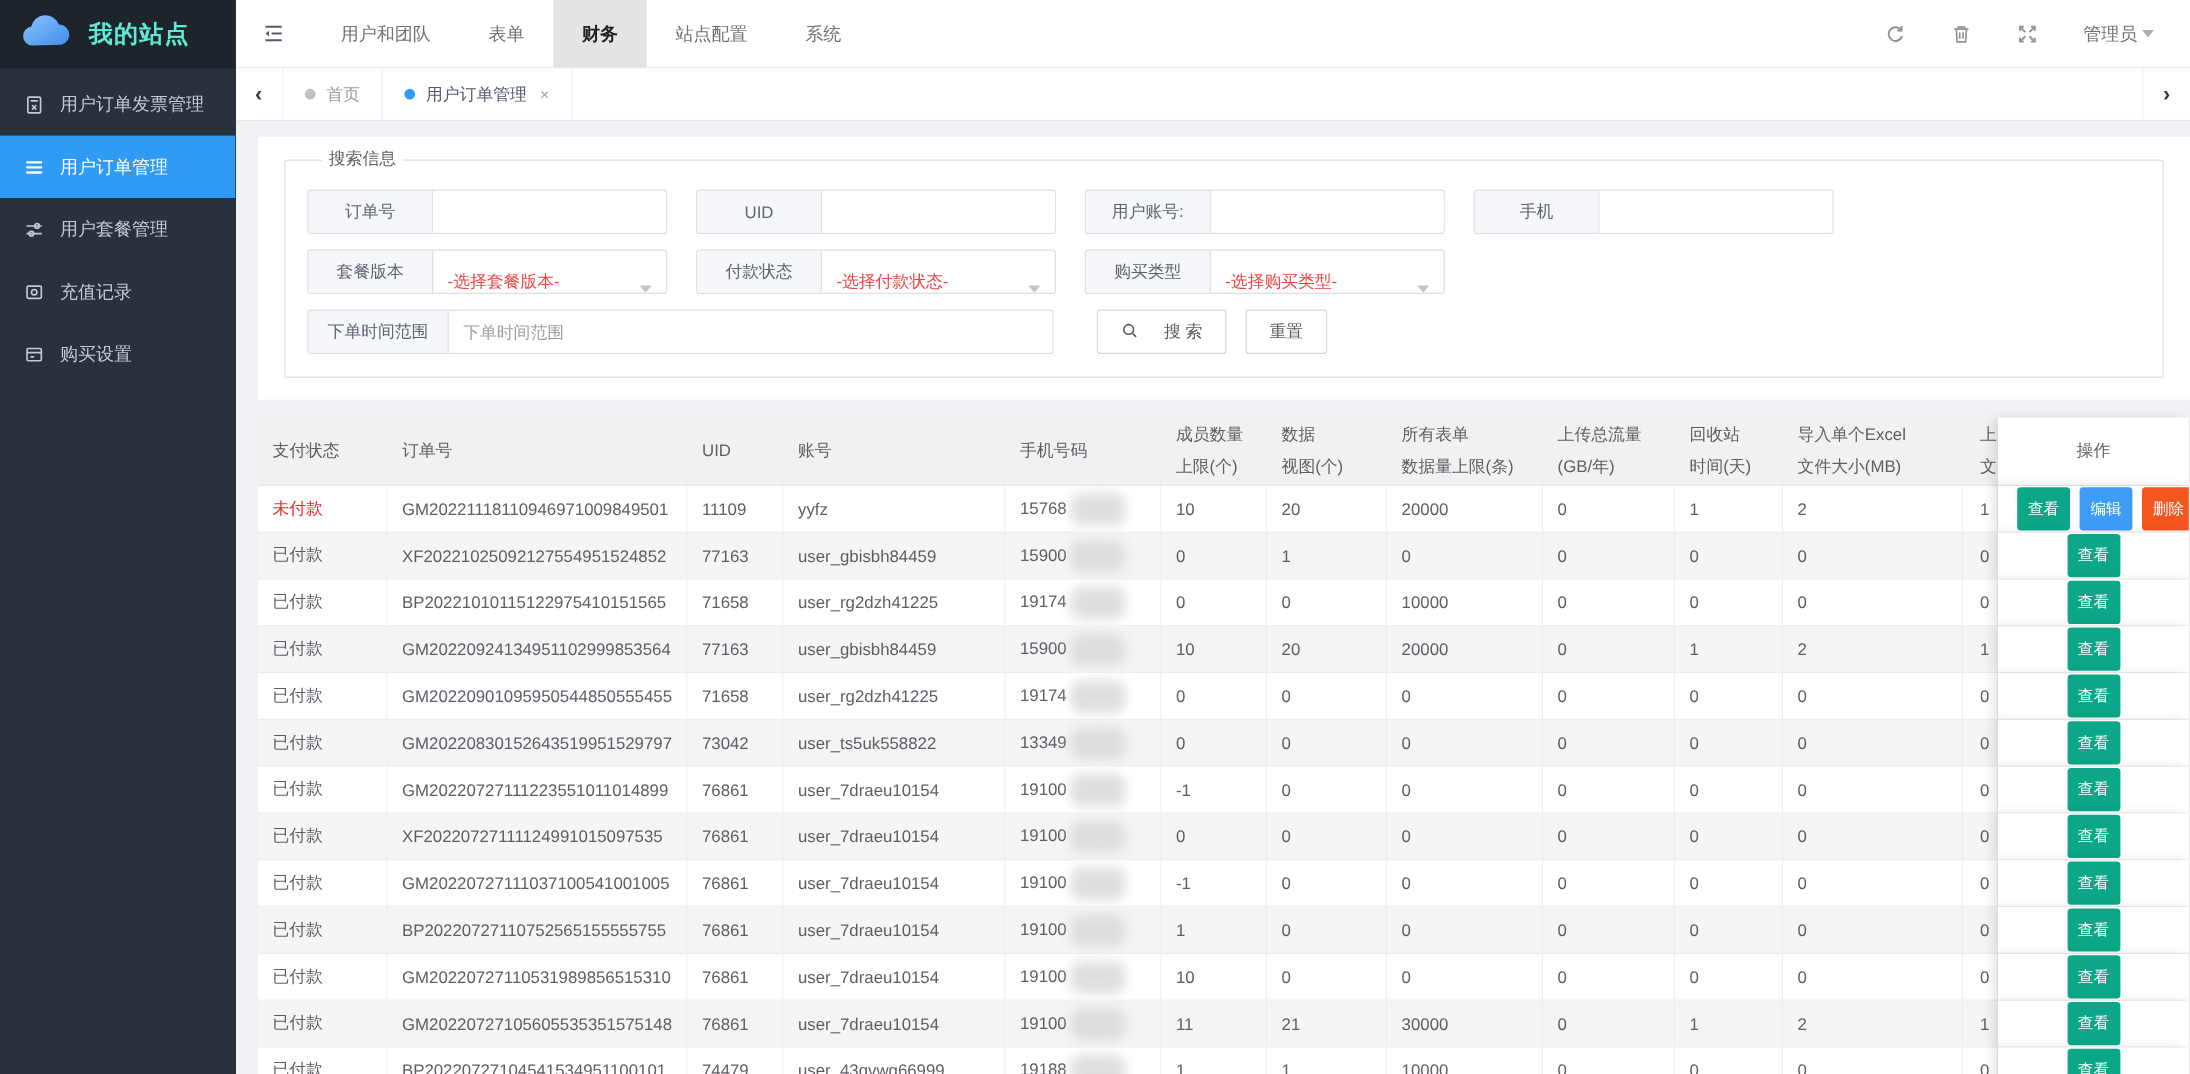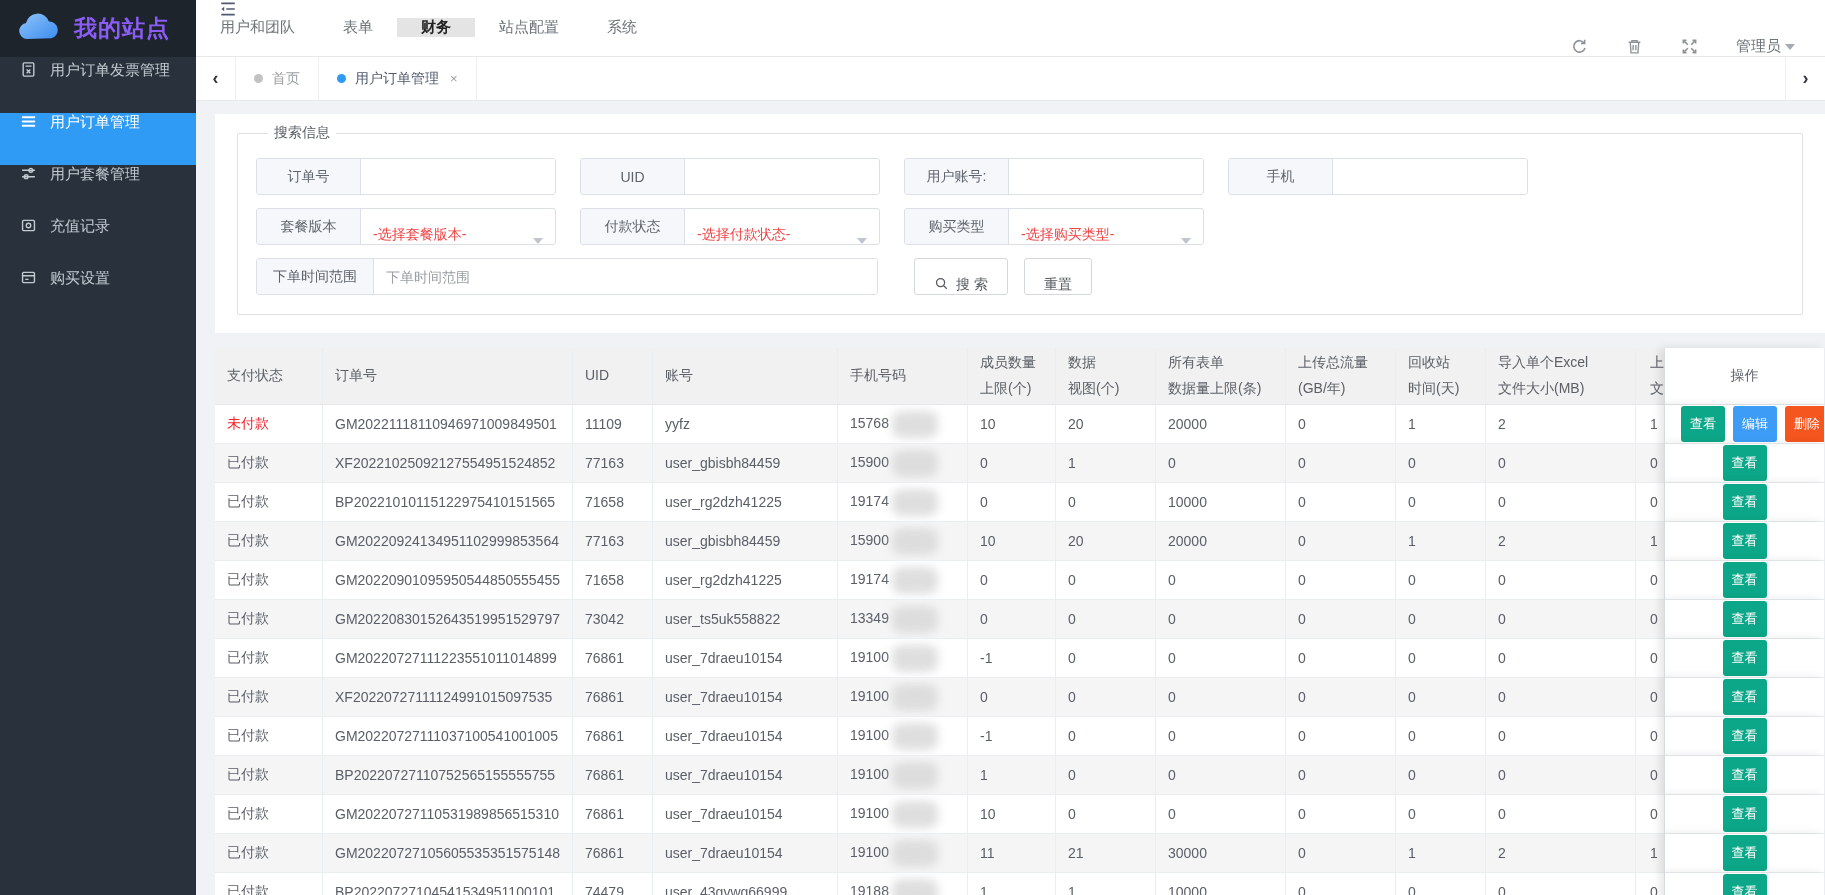--- a/index.html
+++ b/index.html
@@ -2,29 +2,29 @@
 <html style="--accent: #2f9bf4; --sidebar-bg: #29323c; --sidebar-logo-bg: #1d242c; --view-btn: #0ca788; --edit-btn: #3d9df6; --delete-btn: #f5551f; --unpaid: #f5222d;"><head>
 <meta charset="utf-8">
 <style>
   * { box-sizing: border-box; margin: 0; padding: 0; }
   html,body { width:1825px; height:895px; overflow:hidden; font-family:"Liberation Sans","DejaVu Sans",sans-serif; background:#f0f2f5; }
   .app { position:relative; width:1825px; height:895px; }
 
   
   .sidebar { position:absolute; left:0; top:0; width:196px; height:895px; background:var(--sidebar-bg); z-index:30; }
   .logo { height:57px; background:var(--sidebar-logo-bg); display:flex; align-items:center; padding-left:16px; gap:12px; }
-  .logo .site-name { color:#8b5cf6; font-size:23px; font-weight:bold; letter-spacing:1px; }
+  .logo .site-name { color:#5eead4; font-size:20px; font-weight:bold; letter-spacing:1px; }
   .menu { padding-top:4px; }
-  .menu-item { height:52px; display:flex; align-items:flex-start; padding-left:20px; gap:13px; color:#c3cad2; font-size:15px; cursor:pointer; }
+  .menu-item { height:52px; display:flex; align-items:center; padding-left:20px; gap:13px; color:#c3cad2; font-size:15px; cursor:pointer; }
   .menu-item .mi-icon { width:17px; height:17px; display:inline-flex; }
   .menu-item .mi-icon svg { width:17px; height:17px; stroke:currentColor; }
   .menu-item.active { background:var(--accent); color:#fff; }
 
   
-  .topbar { position:absolute; left:196px; top:0; right:0; height:57px; background:#fff; border-bottom:1px solid #e8e8e8; display:flex; align-items:stretch;flex-direction:column; }
+  .topbar { position:absolute; left:196px; top:0; right:0; height:57px; background:#fff; border-bottom:1px solid #e8e8e8; display:flex; align-items:stretch; }
   .collapse { width:64px; display:flex; align-items:center; justify-content:center; cursor:pointer; color:#515a6e; }
   .topnav { display:flex; align-items:stretch; }
   .nav-item { display:flex; align-items:center; padding:0 24px; font-size:15px; color:#6e7378; cursor:pointer; }
   .nav-item.active { background:#e4e4e4; color:#222; font-weight:bold; }
   .topbar-right { margin-left:auto; display:flex; align-items:center; gap:38px; padding-right:30px; }
   .tool-icon { width:17px; height:17px; color:#8f9398; cursor:pointer; display:inline-flex; }
   .tool-icon svg { width:17px; height:17px; }
   .admin { display:flex; align-items:center; gap:4px; color:#6e7378; font-size:15px; cursor:pointer; }
   .caret-down { width:0; height:0; border-left:5px solid transparent; border-right:5px solid transparent; border-top:6px solid #a6abb1; }
 
@@ -45,21 +45,21 @@
   fieldset { border:1px solid #e0e0e0; border-radius:2px; padding:16px 18px 6px 18px; }
   legend { font-size:14px; color:#5a5e66; padding:0 6px; margin-left:12px; }
   .s-row { display:flex; align-items:center; margin-bottom:13px; }
   .sgroup { display:flex; height:37px; border:1px solid #dcdfe6; border-radius:3px; width:300px; margin-right:24px; background:#fff; overflow:hidden; }
   .sgroup.wide { width:622px; }
   .sgroup .slabel { background:#f5f7fa; border-right:1px solid #dcdfe6; display:flex; align-items:center; justify-content:center; padding:0 16px; min-width:104px; font-size:14px; color:#5f646c; white-space:nowrap; }
   .sgroup input { flex:1; border:none; outline:none; font-size:14px; padding:0 12px; color:#555; min-width:0; }
   .sgroup input::placeholder { color:#9b9ea4; }
   .sgroup .sselect { flex:1; display:flex; align-items:flex-end; padding:0 12px; font-size:14px; color:#ef4444; cursor:pointer; }
   .sgroup .sselect .sel-caret { margin-left:auto; width:0; height:0; border-left:5px solid transparent; border-right:5px solid transparent; border-top:6px solid #c0c4cc; }
-  .btn { display:inline-flex; align-items:flex-end; gap:7px; height:37px; padding:0 19px; background:#fff; border:1px solid #d4d7dc; border-radius:3px; font-size:14px; color:#55595f; cursor:pointer; margin-right:16px; }
+  .btn { display:inline-flex; align-items:center; gap:21px; height:37px; padding:0 19px; background:#fff; border:1px solid #d4d7dc; border-radius:3px; font-size:14px; color:#55595f; cursor:pointer; margin-right:16px; }
   .btn svg { width:15px; height:15px; }
   .btn-search { margin-left:12px; }
 
   
   .table-card { margin-top:15px; background:#fff; }
   table { border-collapse:separate; border-spacing:0; table-layout:fixed; width:1610px; font-size:14px; }
   th,td { border-right:1px solid #ebeef0; border-bottom:1px solid #ebeef0; padding:0 12px; white-space:nowrap; overflow:hidden; }
   thead th { height:57px; background:#f1f1f1; font-weight:normal; text-align:left; color:#5c6066; vertical-align:middle; line-height:1.85; border-bottom:1px solid #e4e7ea; }
   tbody td { height:39px; color:#5a5e66; background:#fff; }
   tbody tr:nth-child(even) td { background:#f5f5f6; }

